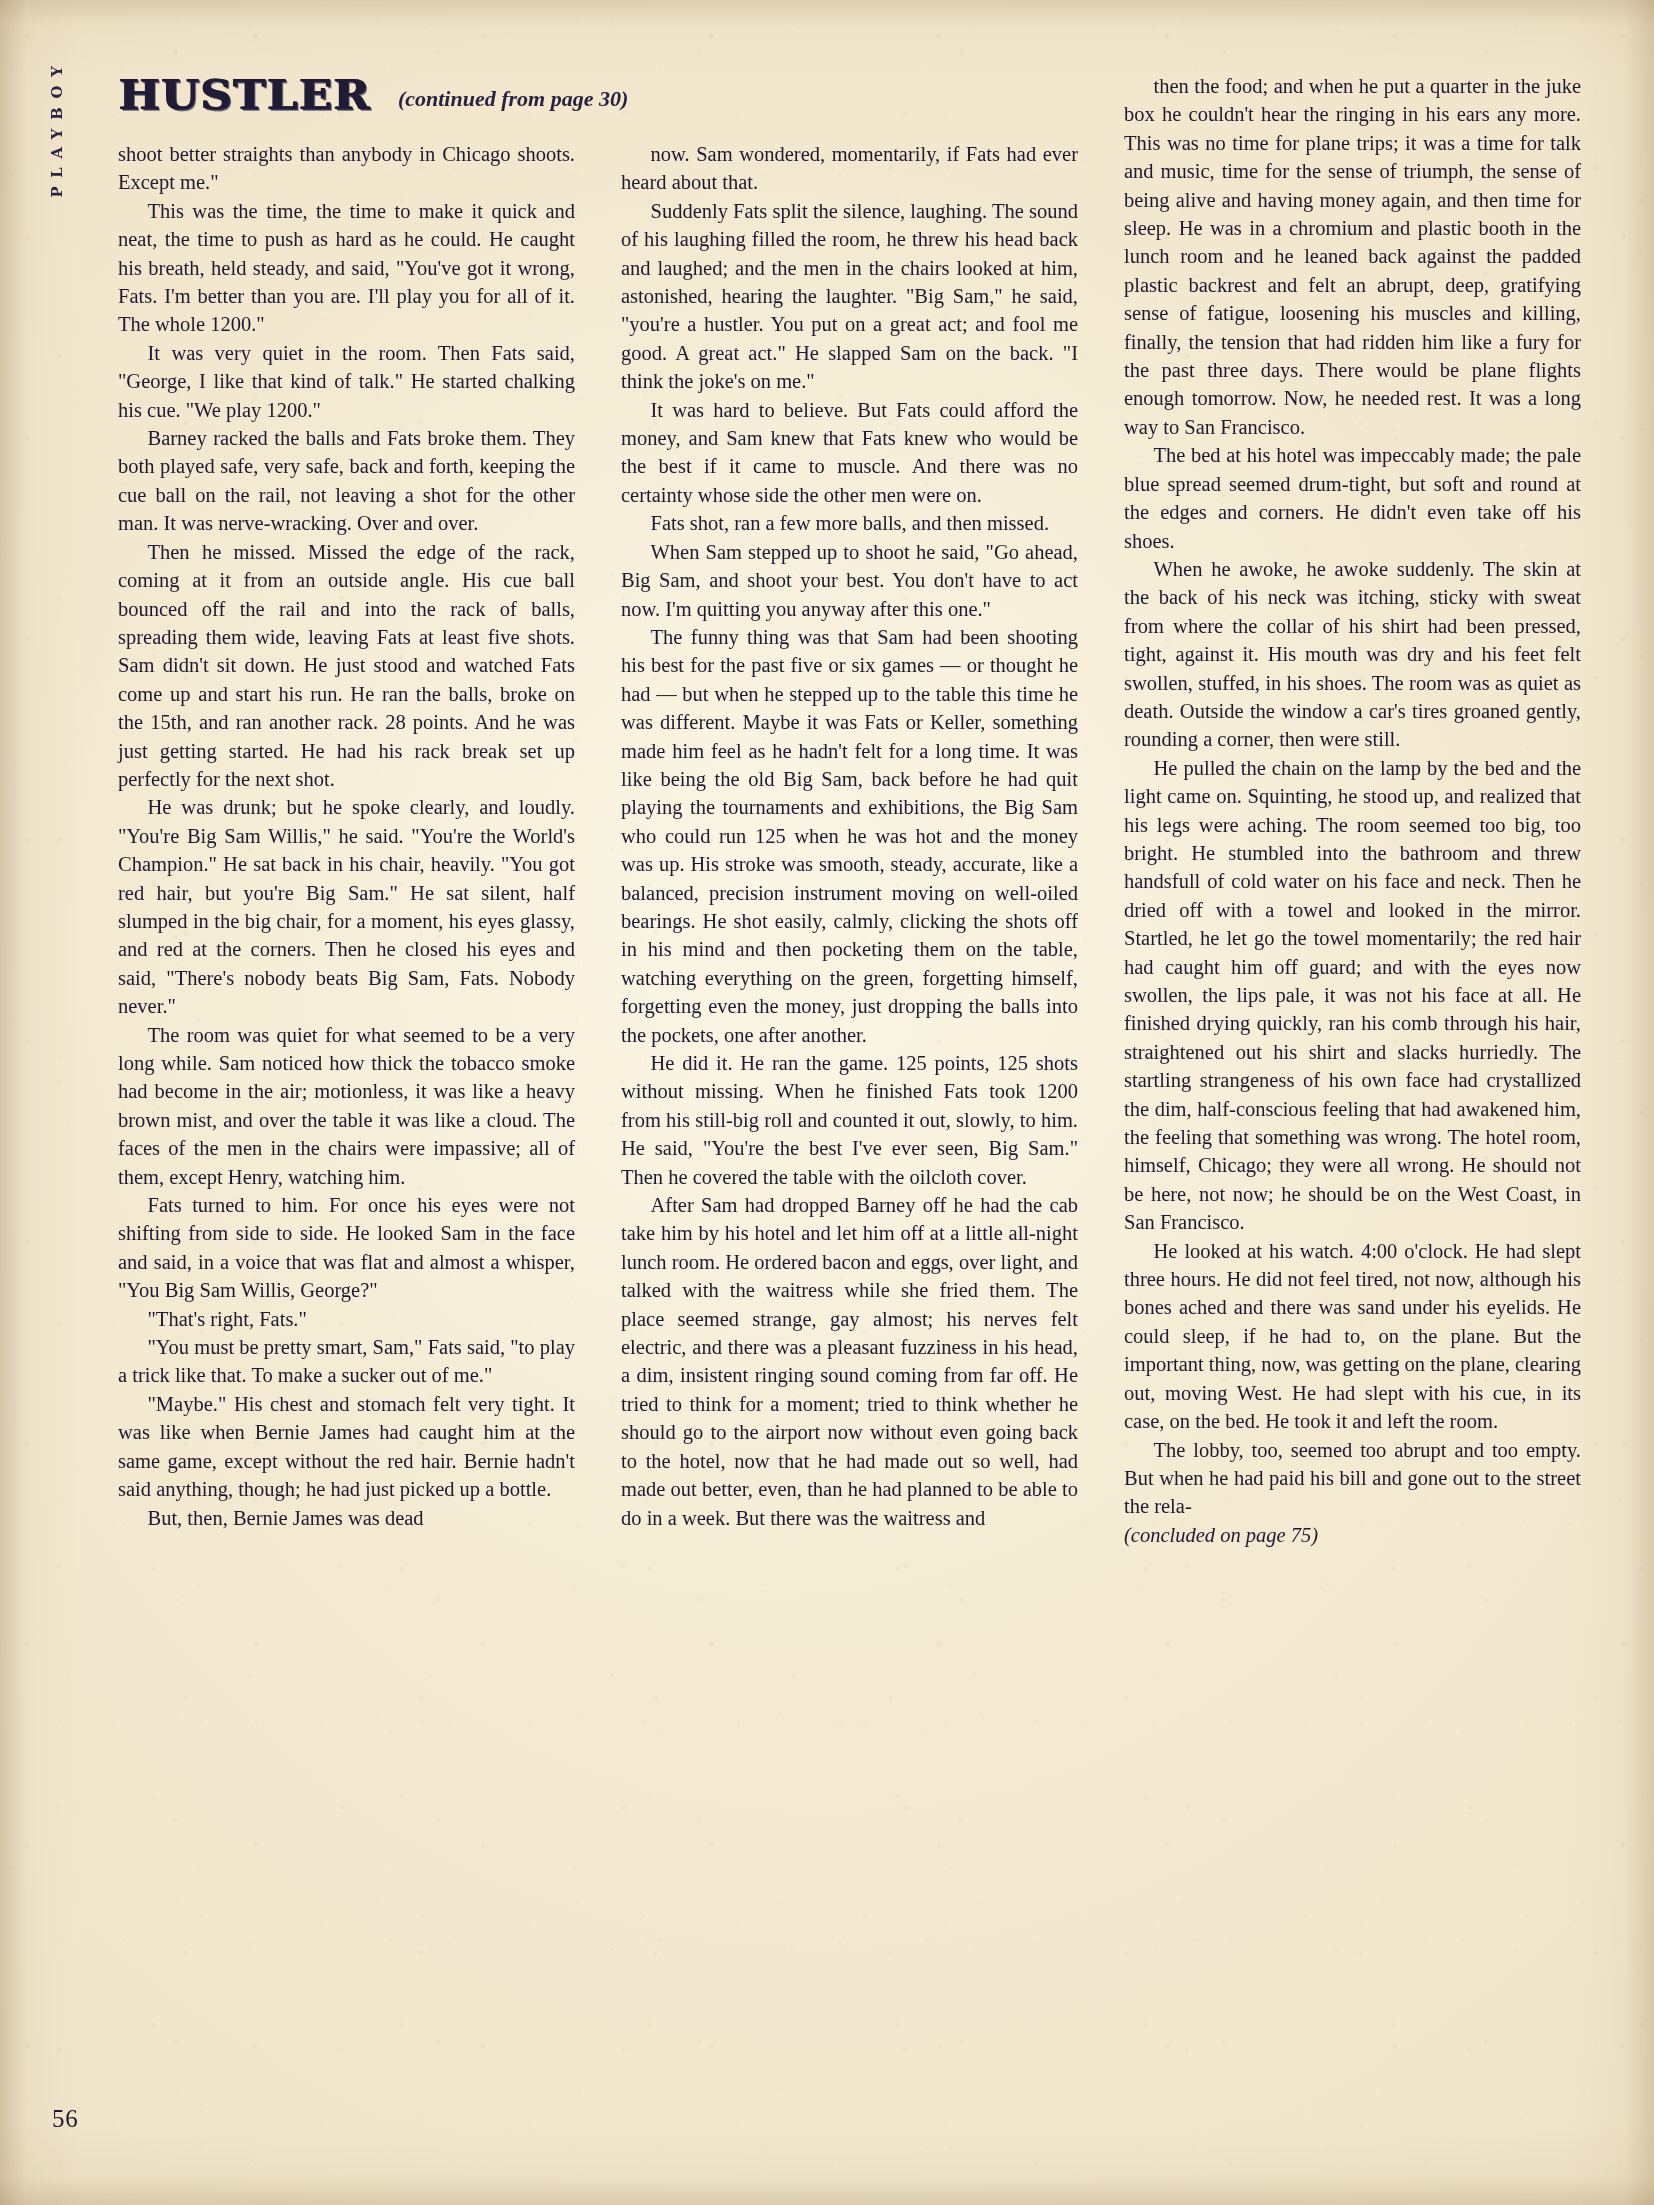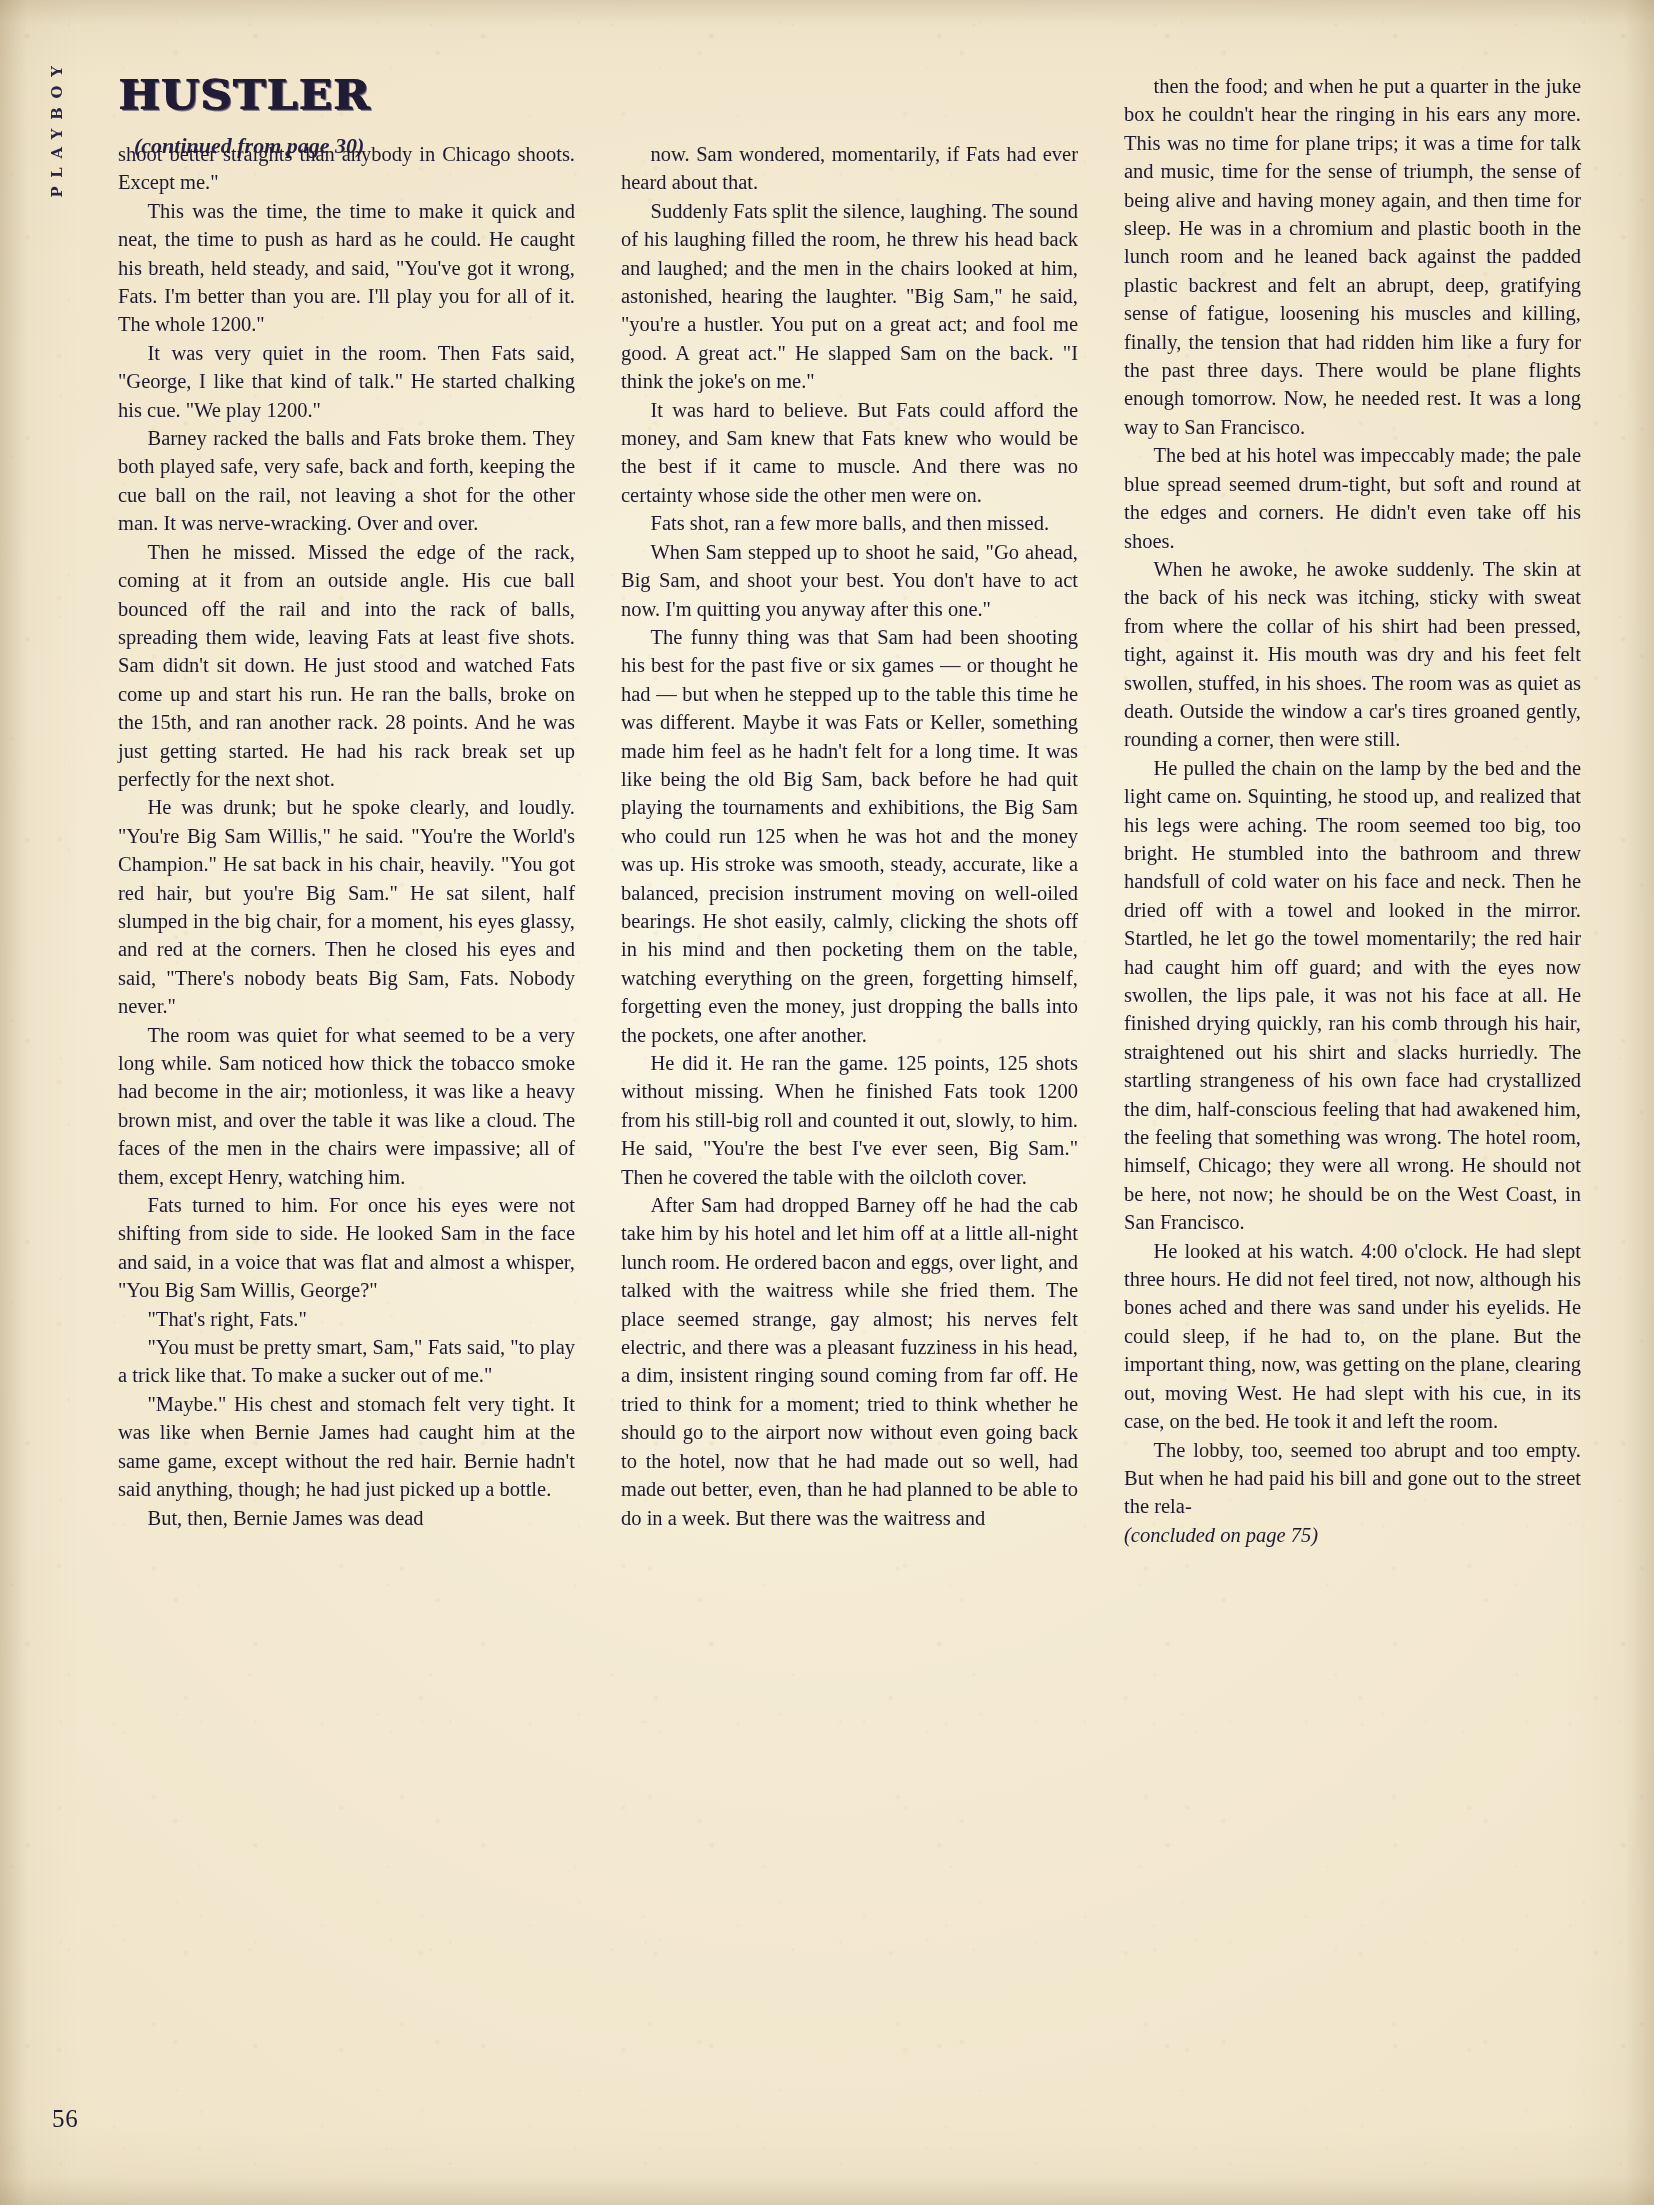--- a/index.html
+++ b/index.html
@@ -60,21 +60,20 @@
 
   
   .masthead {
     position: absolute;
     left: 118px;
     top: 75px;
     display: flex;
     align-items: baseline;
     gap: 20px;
     white-space: nowrap;
-    flex-direction: column;
   }
   .hustler-title {
     font-family: "DejaVu Serif", "Liberation Serif", serif;
     font-size: 41px;
     font-weight: 700;
     letter-spacing: 1.3px;
     color: #211c36;
     line-height: 1;
     text-shadow:
       1.3px 0 0 #211c36,
@@ -84,21 +83,21 @@
     transform-origin: left center;
   }
   .continued-from {
     font-family: "Liberation Serif", "DejaVu Serif", serif;
     font-style: italic;
     font-size: 22px;
     font-weight: 700;
     color: #282241;
     position: relative;
     top: -2.7px;
-    left: 16px;
+    left: 22px;
   }
 
   
   .playboy-vertical {
     position: absolute;
     left: -28px;
     top: 119px;
     width: 168px;
     transform: rotate(-90deg);
     transform-origin: center center;

